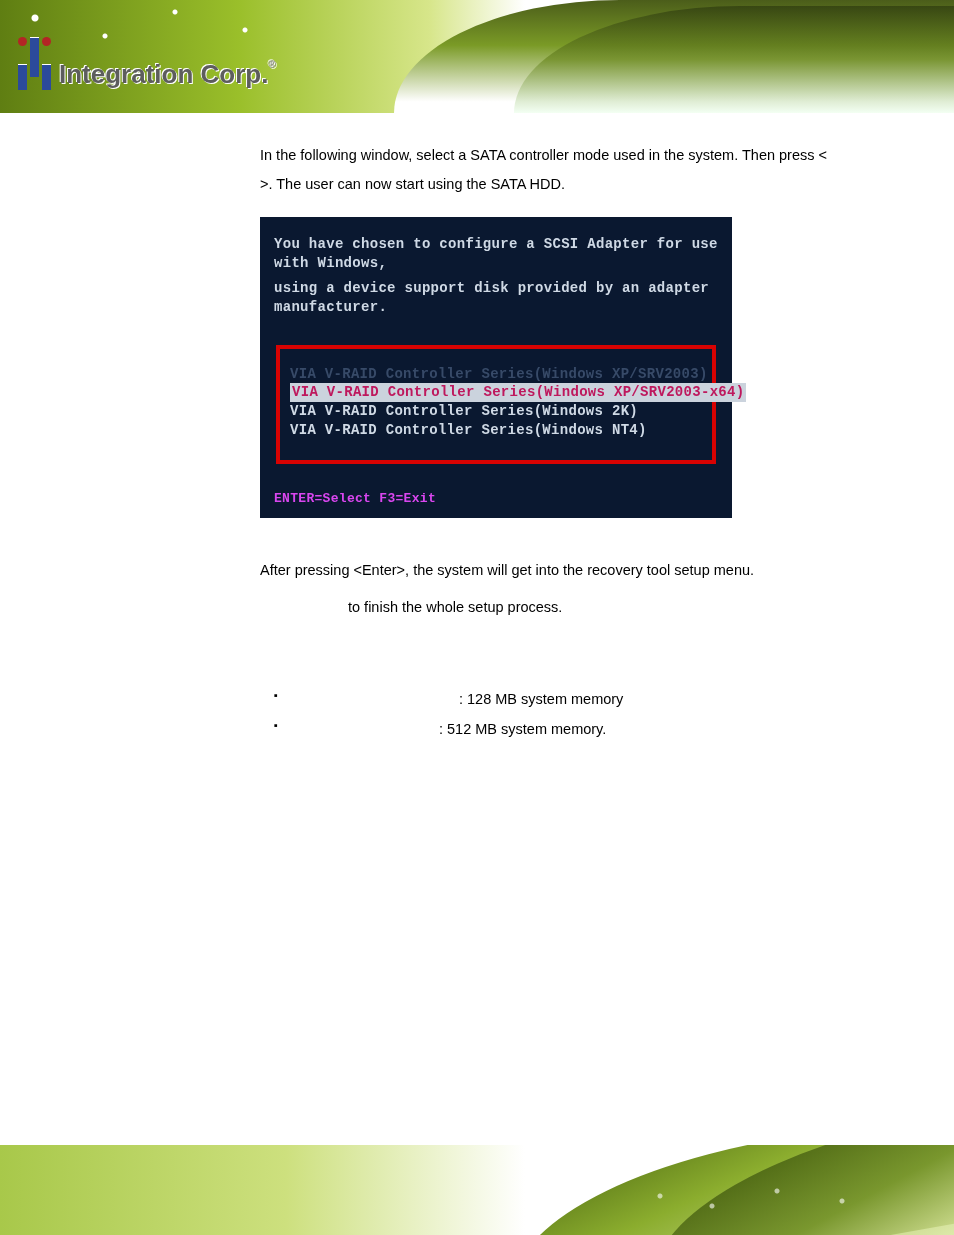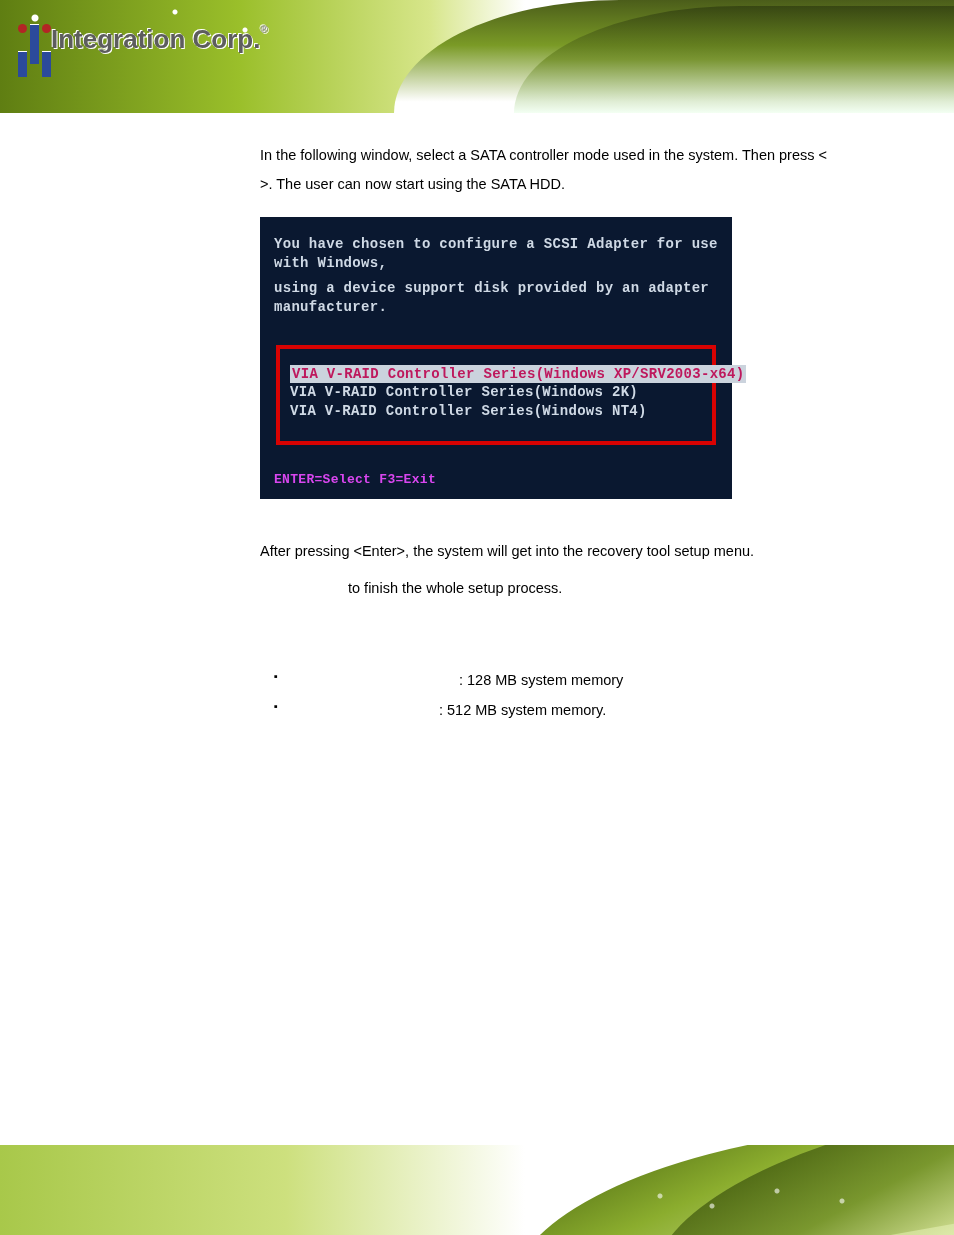--- a/index.html
+++ b/index.html
@@ -7,21 +7,21 @@
   
   .header{position:relative;height:113px;overflow:hidden}
   .hdr-green{position:absolute;inset:0;background:linear-gradient(90deg,#5f7e12 0%,#9abf2a 25%,#d7e68a 45%,#fff 55%,#fff 100%)}
   .hdr-dots{position:absolute;top:0;left:0;width:350px;height:60px;background:
     radial-gradient(circle at 10% 30%,#fff 3px,transparent 4px),
     radial-gradient(circle at 30% 60%,#fff 2px,transparent 3px),
     radial-gradient(circle at 50% 20%,#fff 2px,transparent 3px),
     radial-gradient(circle at 70% 50%,#fff 2px,transparent 3px)}
   .hdr-swoosh{position:absolute;top:0;right:-60px;width:620px;height:113px;border-top-left-radius:400px 200px;background:linear-gradient(180deg,#4b5d1a 0%,#7a9a26 40%,#fff 90%)}
   .hdr-swoosh2{position:absolute;top:6px;right:-80px;width:520px;height:107px;border-top-left-radius:380px 180px;background:linear-gradient(180deg,#2d3a0f 0%,#6b8821 50%,#efe 100%);opacity:.7}
-  .logo{position:absolute;top:24px;left:18px;height:52px;display:flex;align-items:flex-start;gap:0}
+  .logo{position:absolute;top:38px;left:18px;height:52px;display:flex;align-items:flex-end;gap:8px}
   .logo-mark{display:flex;gap:3px}
   .logo-bar{width:9px;height:40px;background:#2b4a9b;box-shadow:0 1px 0 #fff inset}
   .logo-bar.sm{height:26px;margin-top:14px}
   .logo-dot{width:9px;height:9px;background:#b32525;border-radius:50%;margin-bottom:4px}
   .logo-col{display:flex;flex-direction:column;align-items:center}
   .logo-text{font-family:'Trebuchet MS',Verdana,sans-serif;font-size:26px;font-weight:700;color:#5d5d5d;text-shadow:1px 1px 0 #fff,-1px -1px 0 #fff}
   .logo-r{font-size:10px;vertical-align:top;color:#888}
   
   .content{padding:28px 124px 0 124px;font-size:14.5px;line-height:2}
   .step-block{padding-left:136px}
@@ -83,20 +83,21 @@
   <div class="content">
     <div class="step-block">
       <p class="para">In the following window, select a SATA controller mode used in the system. Then press &lt;          &gt;. The user can now start using the SATA HDD.</p>
     </div>
 
     <div class="figure">
       <div class="shot">
         <p>You have chosen to configure a SCSI Adapter for use with Windows,</p>
         <p>using a device support disk provided by an adapter manufacturer.</p>
         <div class="sel-box">
+          <div class="sel-item hidden-first">VIA V-RAID Controller Series(Windows XP/SRV2003)</div>
           <div><span class="sel-item hl">VIA V-RAID Controller Series(Windows XP/SRV2003-x64)</span></div>
           <div class="sel-item">VIA V-RAID Controller Series(Windows 2K)</div>
           <div class="sel-item">VIA V-RAID Controller Series(Windows NT4)</div>
         </div>
         <div class="shot-footer">ENTER=Select   F3=Exit</div>
       </div>
     </div>
 
     <div class="step-block">
       <p class="para">After pressing &lt;Enter&gt;, the system will get into the recovery tool setup menu.</p>

